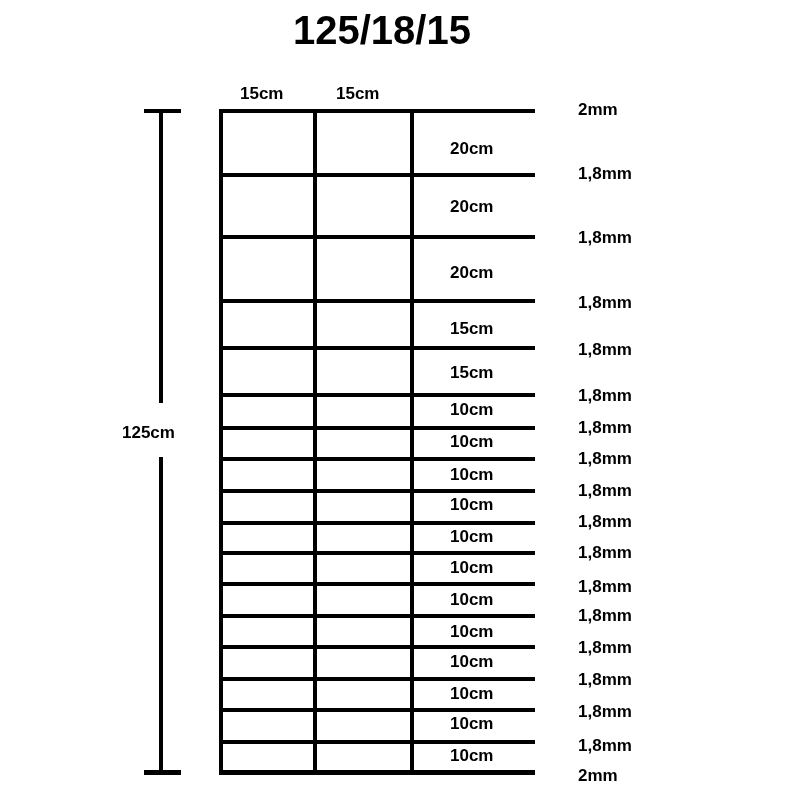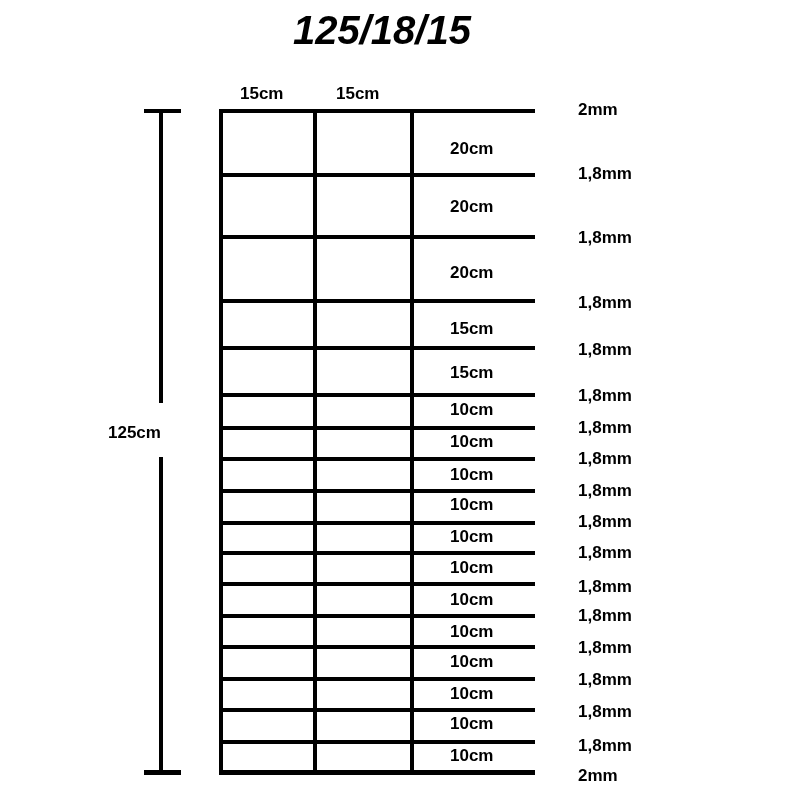--- a/index.html
+++ b/index.html
@@ -1,37 +1,37 @@
 <!DOCTYPE html>
 <html><head>
 <meta charset="utf-8">
 <style>
   html, body { margin:0; padding:0; background:#ffffff; }
   body { width:800px; height:800px; position:relative; overflow:hidden;
          font-family:"Liberation Sans", sans-serif; color:#000; }
   .title { position:absolute; left:0; width:764px; top:8px; text-align:center;
-           font-size:40px; font-weight:bold; letter-spacing:0px;font-style:italic; }
+           font-size:40px; font-weight:bold; letter-spacing:0px; }
   .lbl { position:absolute; font-weight:bold; font-size:17px; white-space:nowrap; }
   .hline { position:absolute; background:#000; height:4px; }
   .vline { position:absolute; background:#000; width:4px; }
 </style>
 </head>
 <body>
 
 <div class="title">125/18/15</div>
 
 <div class="lbl" style="left:240px;top:84px;">15cm</div>
 <div class="lbl" style="left:336px;top:84px;">15cm</div>
 
 <div>
   <div class="hline" style="left:144px;top:109px;width:37px;"></div>
   <div class="vline" style="left:159px;top:109px;height:294px;"></div>
   <div class="vline" style="left:159px;top:457px;height:316px;"></div>
   <div class="hline" style="left:144px;top:770px;width:37px;height:5px;"></div>
-  <div class="lbl" style="left:108px;top:423px;">125cm</div>
+  <div class="lbl" style="left:122px;top:423px;">125cm</div>
 </div>
 
 <div>
   <div class="vline" style="left:219px;top:109px;height:666px;"></div>
   <div class="vline" style="left:313px;top:109px;height:666px;"></div>
   <div class="vline" style="left:410px;top:109px;height:666px;"></div>
 
   <div class="hline" style="left:219px;top:109px;width:316px;"></div>
   <div class="hline" style="left:219px;top:173px;width:316px;"></div>
   <div class="hline" style="left:219px;top:235px;width:316px;"></div>

